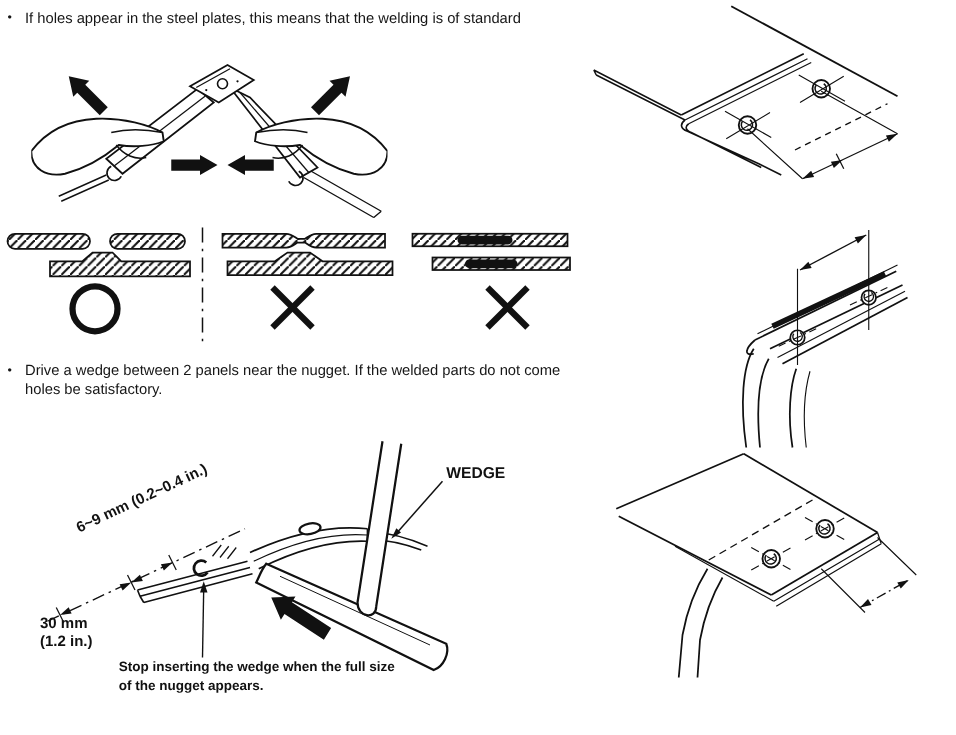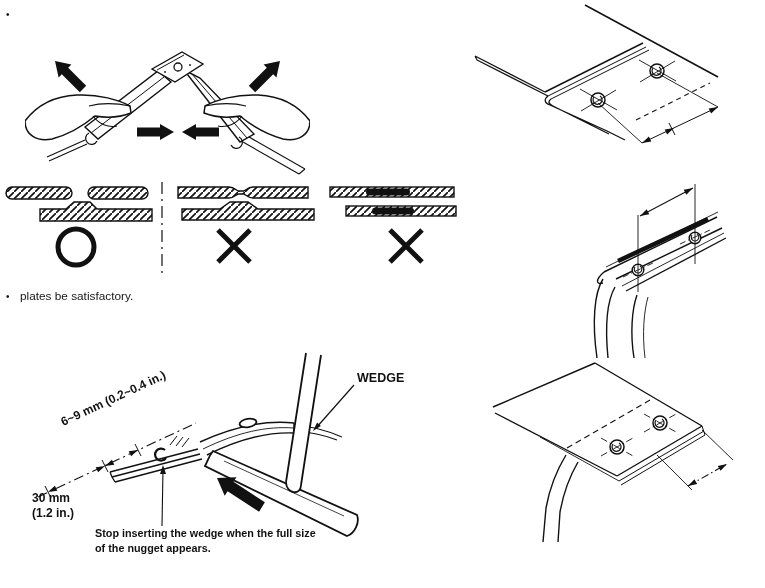--- a/index.html
+++ b/index.html
@@ -13,20 +13,21 @@
   .ink{stroke:#111;fill:none;}
   .fillw{fill:#fff;stroke:#111;}
   .blk{fill:#111;stroke:none;}
 </style>
 </head>
 <body>
 
 <div class="abs bullet" style="left:0;top:7px;width:460px;">
   <div class="marker">•</div>
   <div>
+    <div>If holes appear in the steel plates, this means that the welding is of standard</div>
   </div>
 </div>
 
 <svg class="abs" style="left:25px;top:45px;" width="285" height="130" viewBox="0 0 285 130">
   <g>
 
     <g>
       <polygon class="fillw" stroke-width="1.4" points="146,37 133,26 60,82 73,94"></polygon>
       <path class="ink" stroke-width="1" d="M139,32 L66,88"></path>
       <path class="ink" stroke-width="1.3" d="M64,88 a6,6 0 1 0 8,8"></path>
@@ -94,21 +95,22 @@
     <g class="ink" stroke-width="5">
       <line x1="390" y1="52" x2="422" y2="84"></line>
         <line x1="422" y1="52" x2="390" y2="84"></line>
     </g>
   </g>
 </svg>
 
 <div class="abs bullet" style="left:0;top:289px;width:470px;">
   <div class="marker">•</div>
   <div>
-    <div>plates be satisfactory.</div>
+    <div>Drive a wedge between 2 panels near the nugget.  If the welded parts do not come</div>
+    <div>holes be satisfactory.</div>
   </div>
 </div>
 
 <svg class="abs" style="left:10px;top:345px;" width="400" height="225" viewBox="0 0 400 225">
 
   <g>
     <line x1="28" y1="152" x2="186" y2="78" class="ink" stroke-width="1.1" stroke-dasharray="10 4 2 4"></line>
     <line x1="35" y1="141" x2="41" y2="153" class="ink" stroke-width="1"></line>
     <line x1="92" y1="115" x2="98" y2="127" class="ink" stroke-width="1"></line>
     <line x1="125" y1="99" x2="131" y2="111" class="ink" stroke-width="1"></line>

